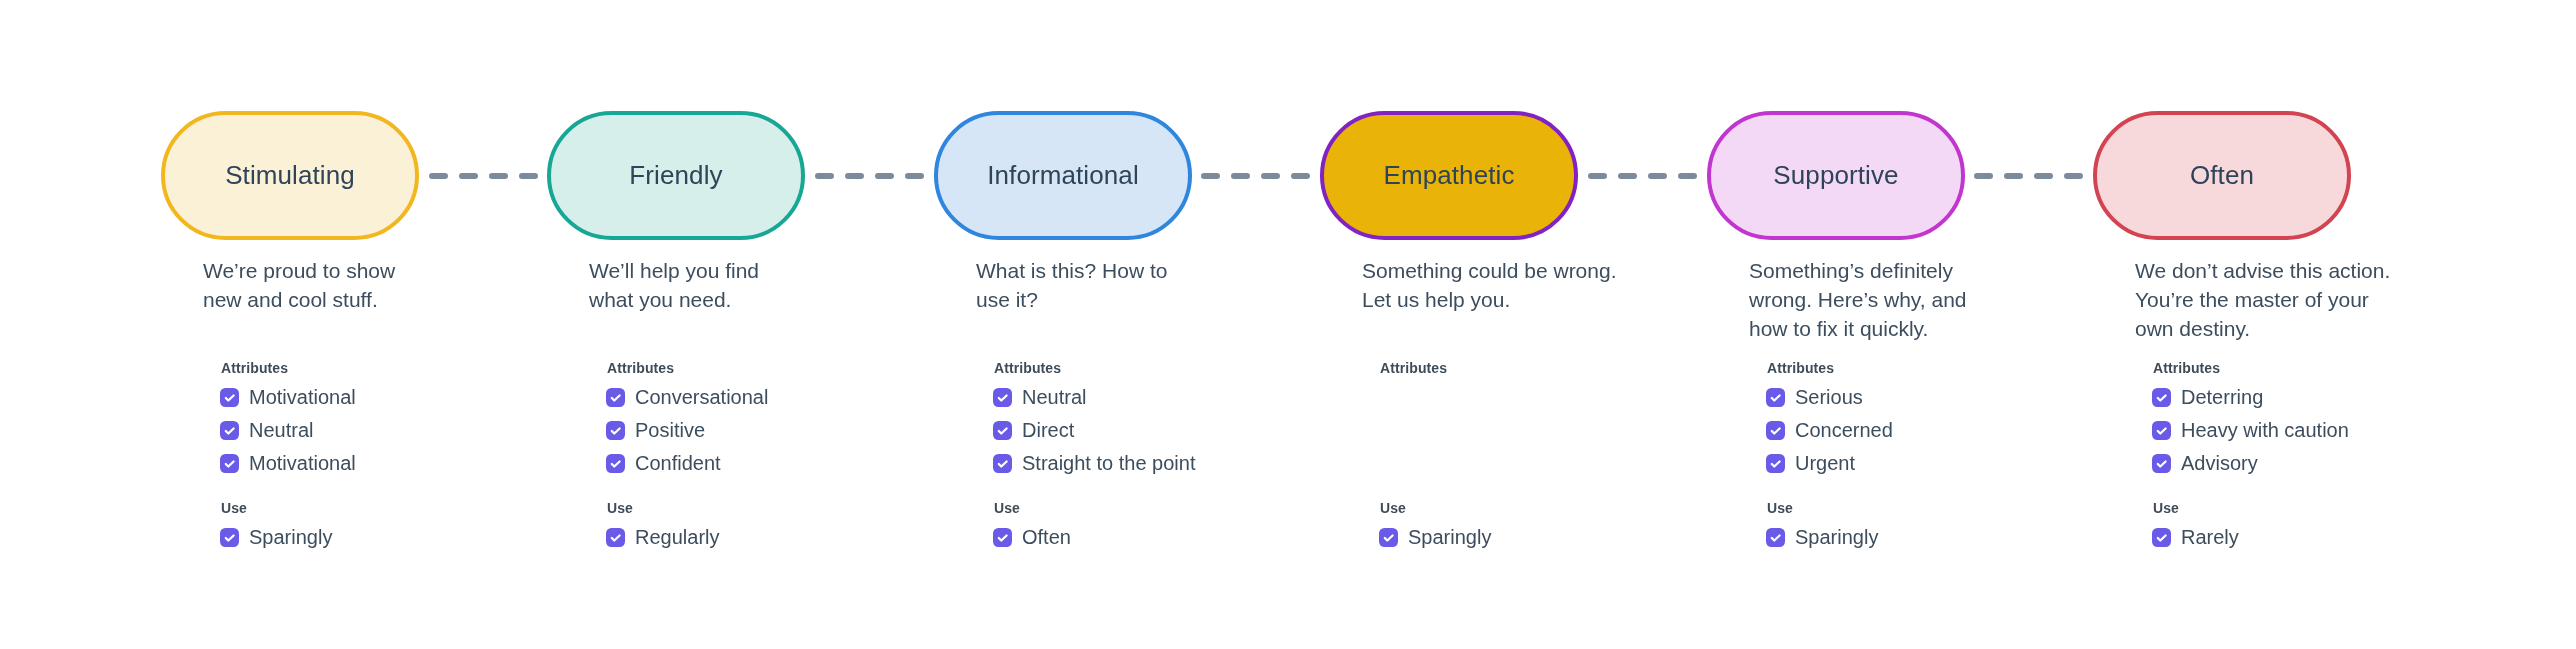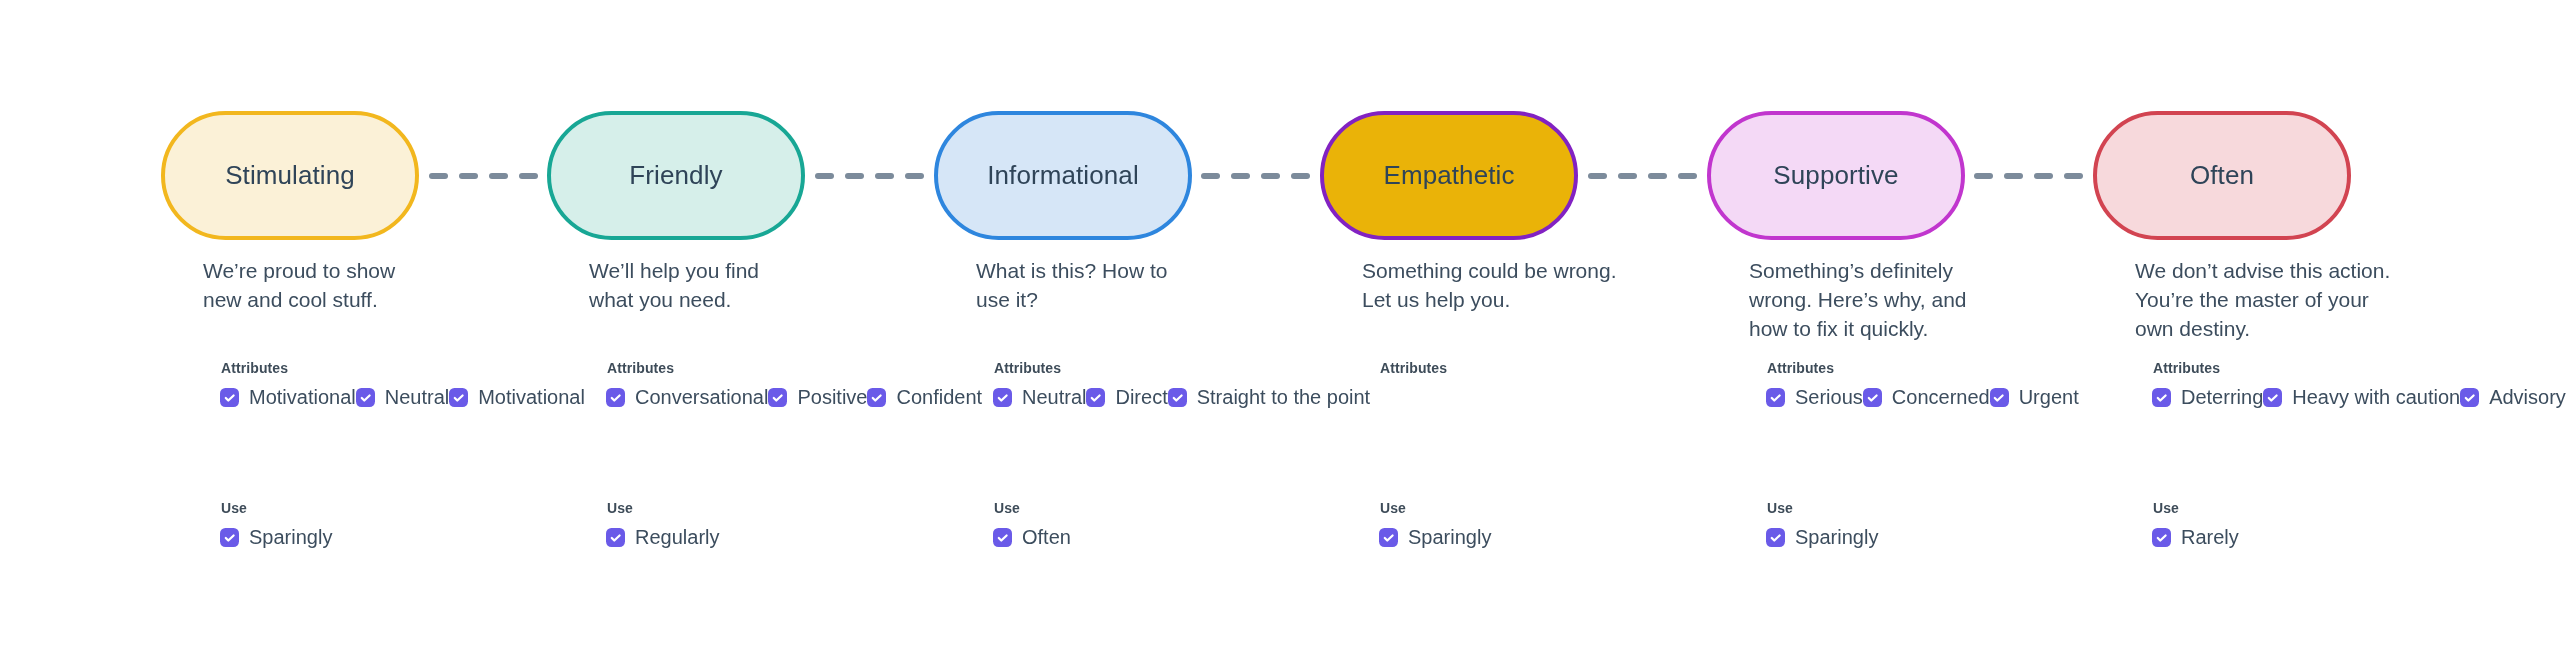--- a/index.html
+++ b/index.html
@@ -19,21 +19,21 @@
   .dash { width:19px; height:6px; border-radius:3.4px; background:#7C8B9B; }
 
   .description { position:absolute; left:42px; top:145px; font-size:21px; line-height:29px;
                  color:#3C4D5E; white-space:pre-line; width:376px; }
 
   .section-heading { position:absolute; left:60px; font-size:14px; font-weight:bold;
                      color:#3E4C59; letter-spacing:0.1px; }
   .attr-heading { top:249px; }
   .use-heading  { top:389px; }
 
-  .checkbox-list { position:absolute; left:59px; display:flex; flex-direction:row; }
+  .checkbox-list { position:absolute; left:59px; display:flex; flex-direction:column; gap:14px; }
   .attr-list { top:277px; }
   .use-list  { top:417px; }
 
   .checkbox-row { display:flex; align-items:center; gap:10px; height:19px; }
   .checkbox { width:19px; height:19px; border-radius:5.4px; background:#6A5AE8; flex:0 0 auto;
               display:flex; align-items:center; justify-content:center; cursor:pointer; }
   .checkbox svg { width:13.4px; height:13.4px; display:block; }
   .checkbox-label { font-size:20px; color:#3C4D5E; white-space:nowrap; }
 </style>
 </head>

